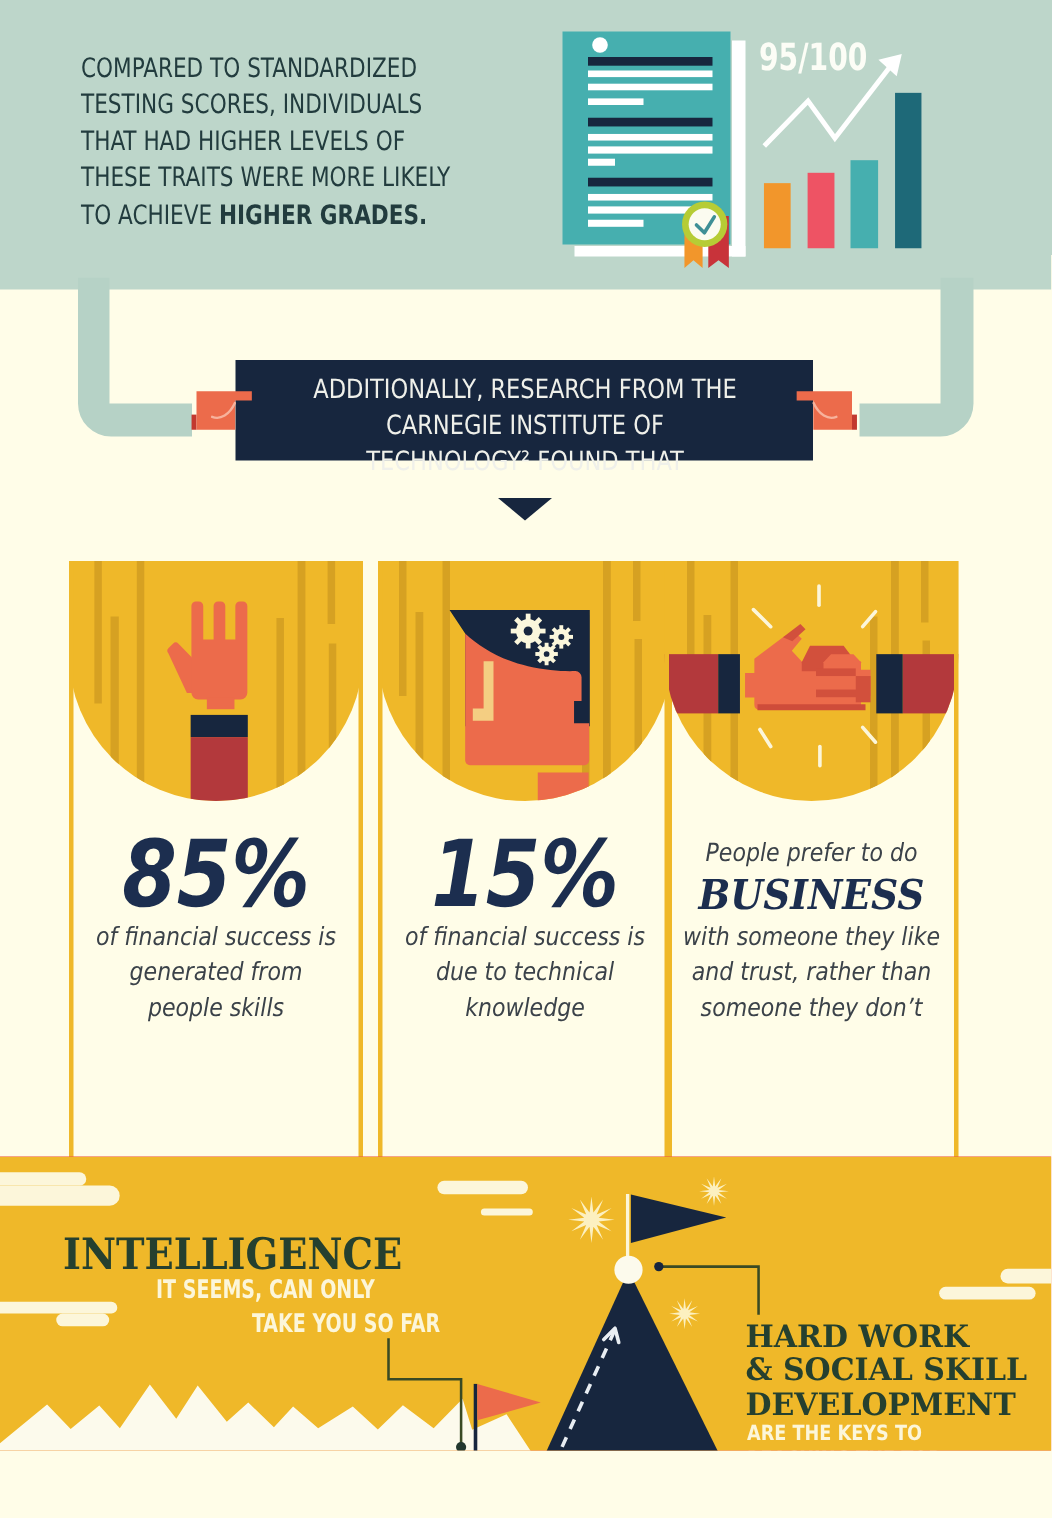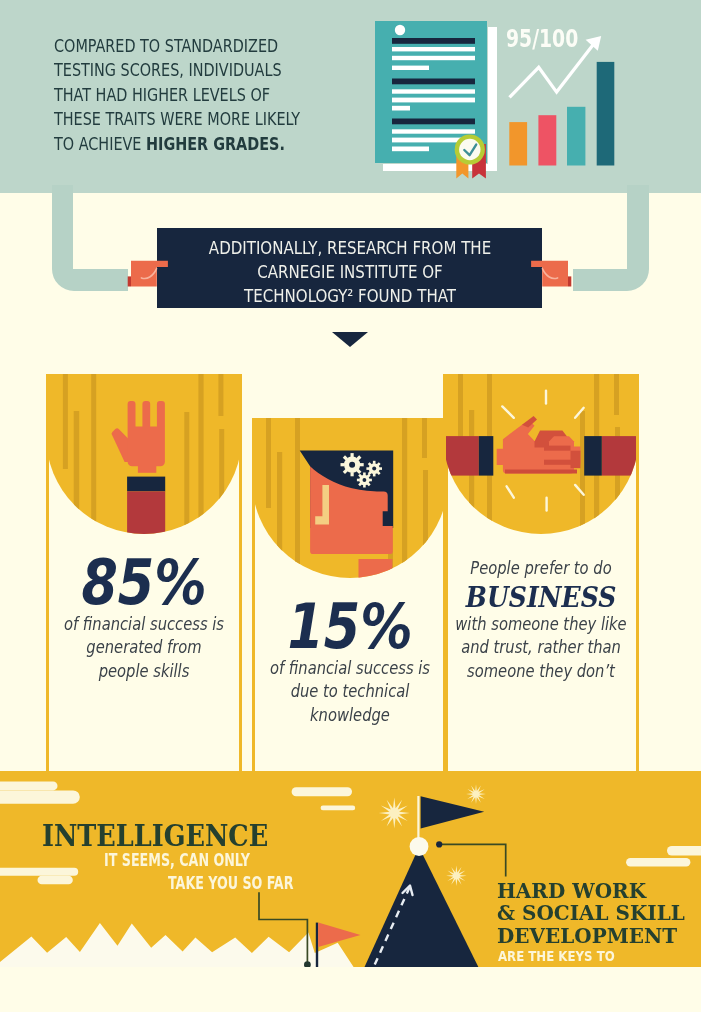--- a/index.html
+++ b/index.html
@@ -18,21 +18,21 @@
       transform:scaleX(0.9);transform-origin:0 0;}
   #top-paragraph b{font-weight:700;}
 
   
   #illus{left:368px;top:8px;width:270px;height:180px;}
 
   
   #bracket{left:0;top:185px;width:701px;height:120px;}
 
   
-  #banner{left:157px;top:228px;width:385px;height:80px;background:#17263E;}
+  #banner{left:157px;top:240px;width:385px;height:67px;background:#17263E;}
   #banner-text{position:absolute;left:-13.7px;top:9px;width:414px;text-align:center;
       color:#EFF0EA;font-family:"DejaVu Sans",sans-serif;font-stretch:condensed;
       font-size:17.7px;line-height:23.8px;letter-spacing:0;font-weight:400;
       transform:scaleX(0.945);transform-origin:50% 0;}
   #banner-tail{left:330px;top:332px;width:40px;height:16px;}
   #hand-left{left:115px;top:252px;width:56px;height:36px;}
   #hand-right{left:528px;top:252px;width:56px;height:36px;}
 
   
   .col{top:374px;width:196px;height:398px;font-style:italic;}
@@ -175,21 +175,21 @@
     <div class="abs colrule" style="left:0;top:0;height:398px;"></div>
     <div class="abs colrule" style="left:193px;top:0;height:398px;"></div>
     <div class="abs stat" style="left:-10px;top:179px;width:216px;">85%</div>
     <div class="abs ctext" style="left:-10px;top:238.5px;width:216px;">
       <span>of financial success is</span><br>
       <span>generated from</span><br>
       <span>people skills</span>
     </div>
   </div>
 
-  <div class="abs col" id="col2" style="left:252px;margin-top:44px;">
+  <div class="abs col" id="col2" style="left:252px;">
     <svg class="abs" viewBox="0 0 196 160" width="196" height="160">
       <defs>
         <clipPath id="arc2">
             <path d="M0 0 L196 0 L196 62 A98 98 0 0 1 0 62 Z"></path>
           </clipPath>
         <g id="gearteeth">
           <rect x="-1.5" y="-13" width="3" height="5"></rect>
         </g>
       </defs>
       <g clip-path="url(#arc2)">

